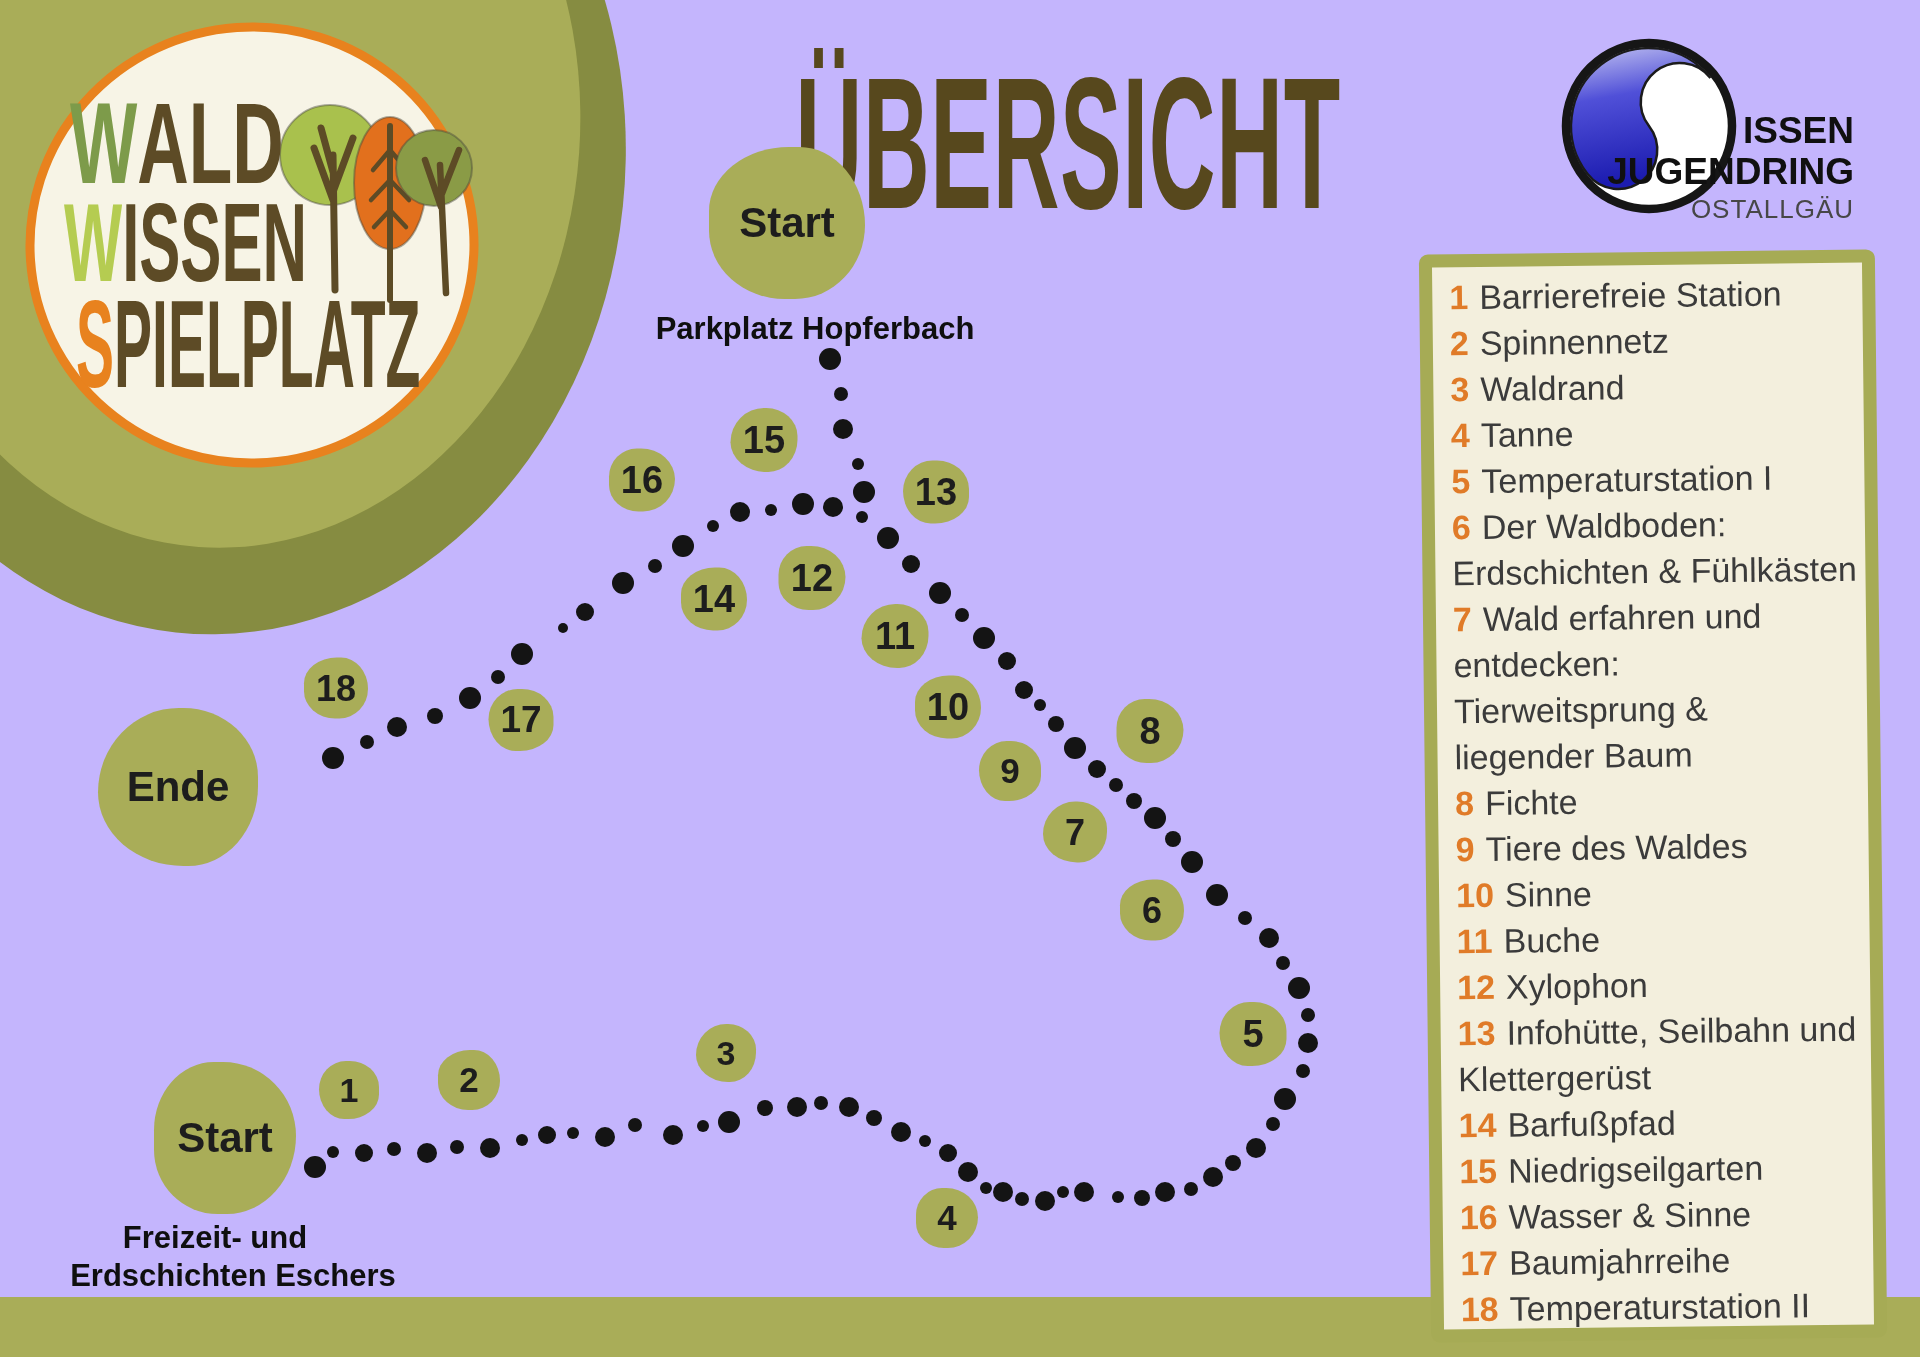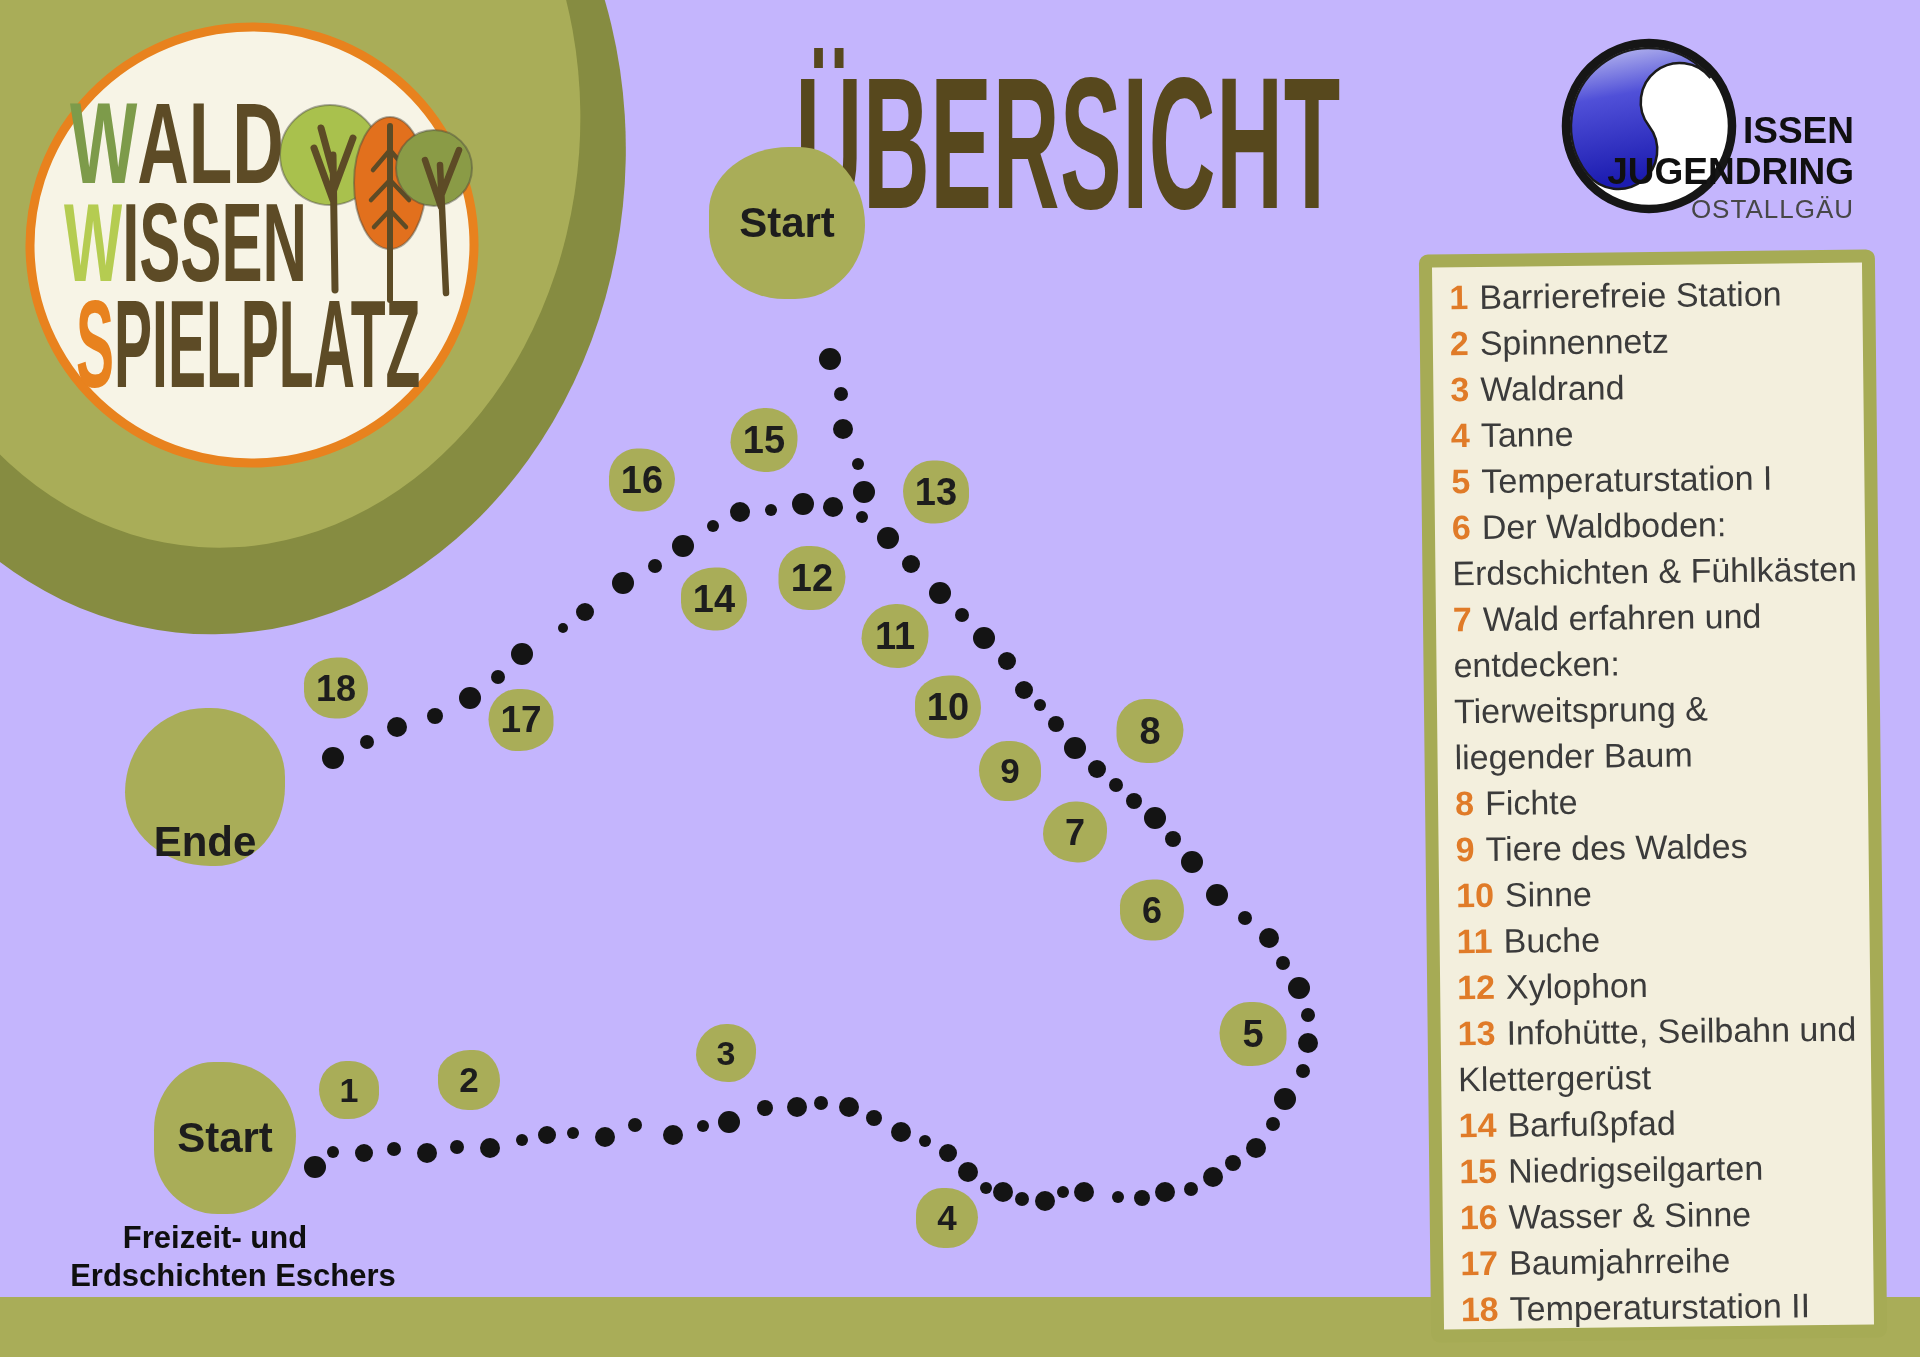--- a/index.html
+++ b/index.html
@@ -261,25 +261,26 @@
       </div>
       <div class="station rv0" style="left: 521px; top: 720px; width: 65px; height: 62px; font-size: 37px;">
         <span>17</span>
       </div>
       <div class="station rv1" style="left: 336px; top: 688px; width: 64px; height: 61px; font-size: 36px;">
         <span>18</span>
       </div>
       <div class="station bignode rv1" style="left: 787px; top: 223px; width: 156px; height: 152px;">
         <span>Start</span>
       </div>
-      <div class="station bignode rv2" style="left: 205px; top: 787px; width: 160px; height: 158px; align-items: flex-end;">
+      <div class="station bignode rv2" style="left: 178px; top: 787px; width: 160px; height: 158px;">
         <span>Ende</span>
       </div>
       <div class="station bignode rv3" style="left: 225px; top: 1138px; width: 142px; height: 152px;">
         <span>Start</span>
       </div>
+      <div class="caption" style="left: 815px; top: 329px;">Parkplatz Hopferbach</div>
       <div class="caption" style="left: 215px; top: 1238px;">Freizeit- und</div>
       <div class="caption" style="left: 233px; top: 1276px;">Erdschichten Eschers</div>
     </div>
 
   <div id="bottom-bar"></div>
 
 </div>
 
 </body></html>

